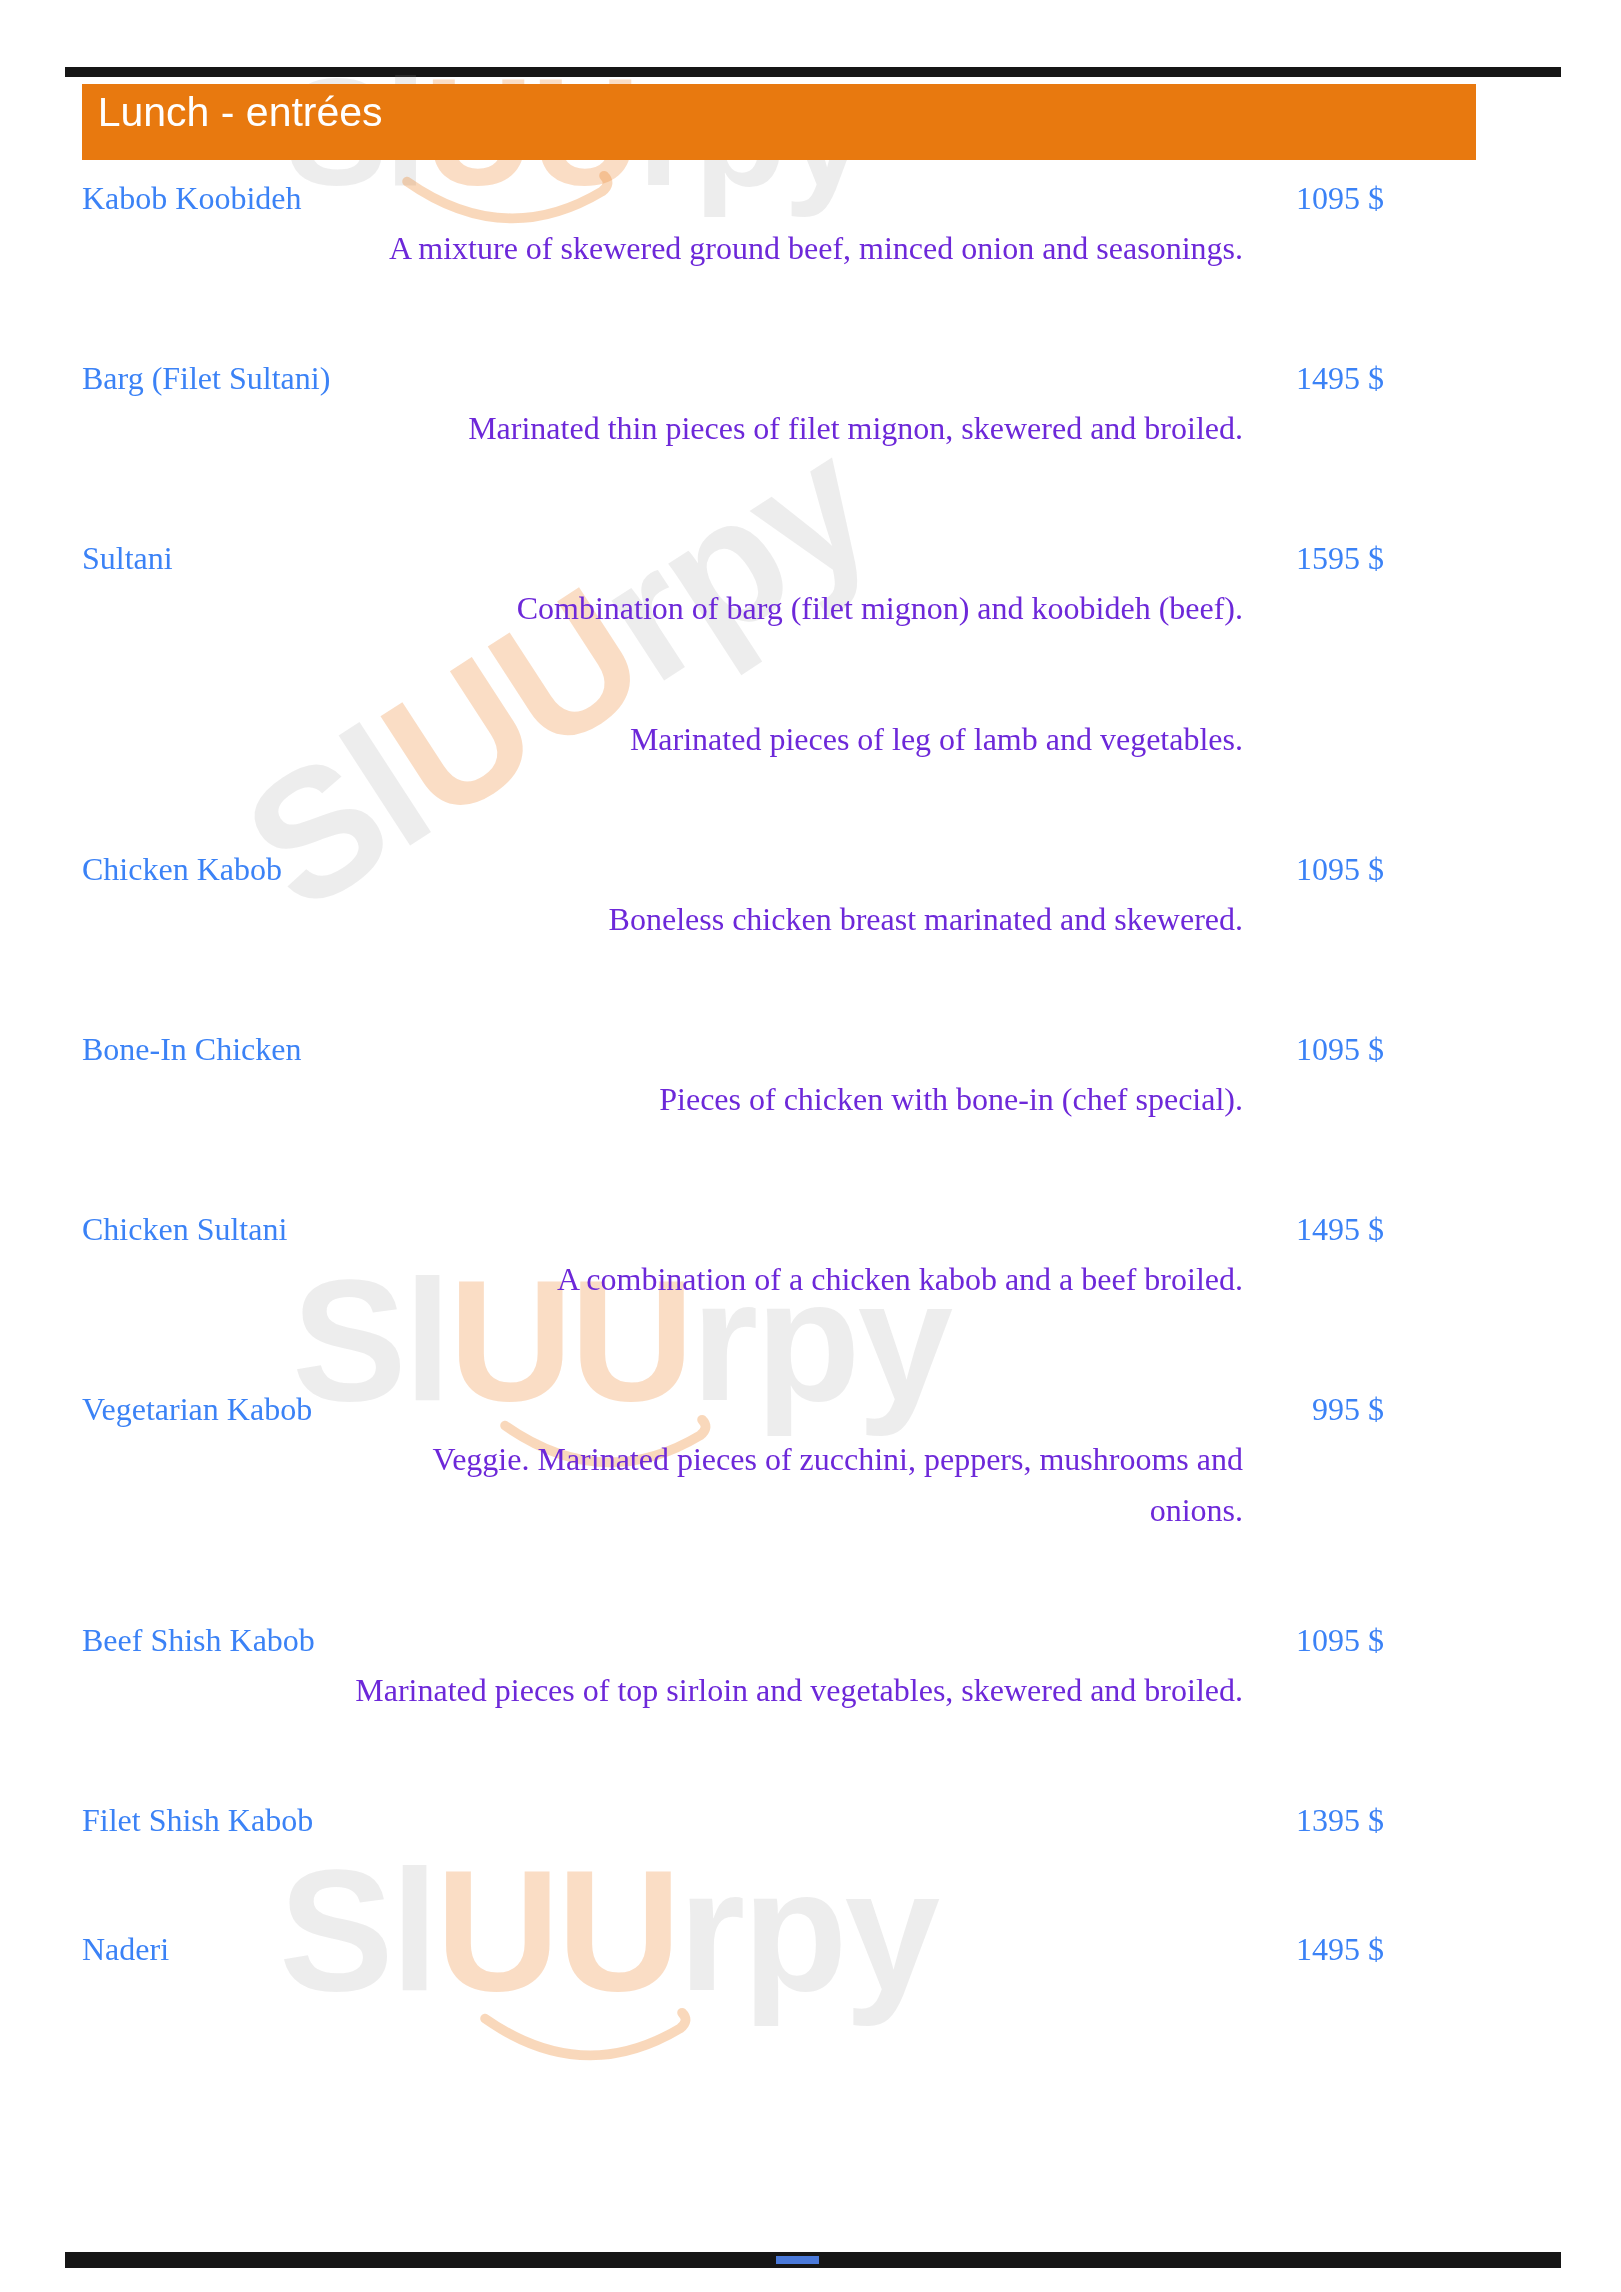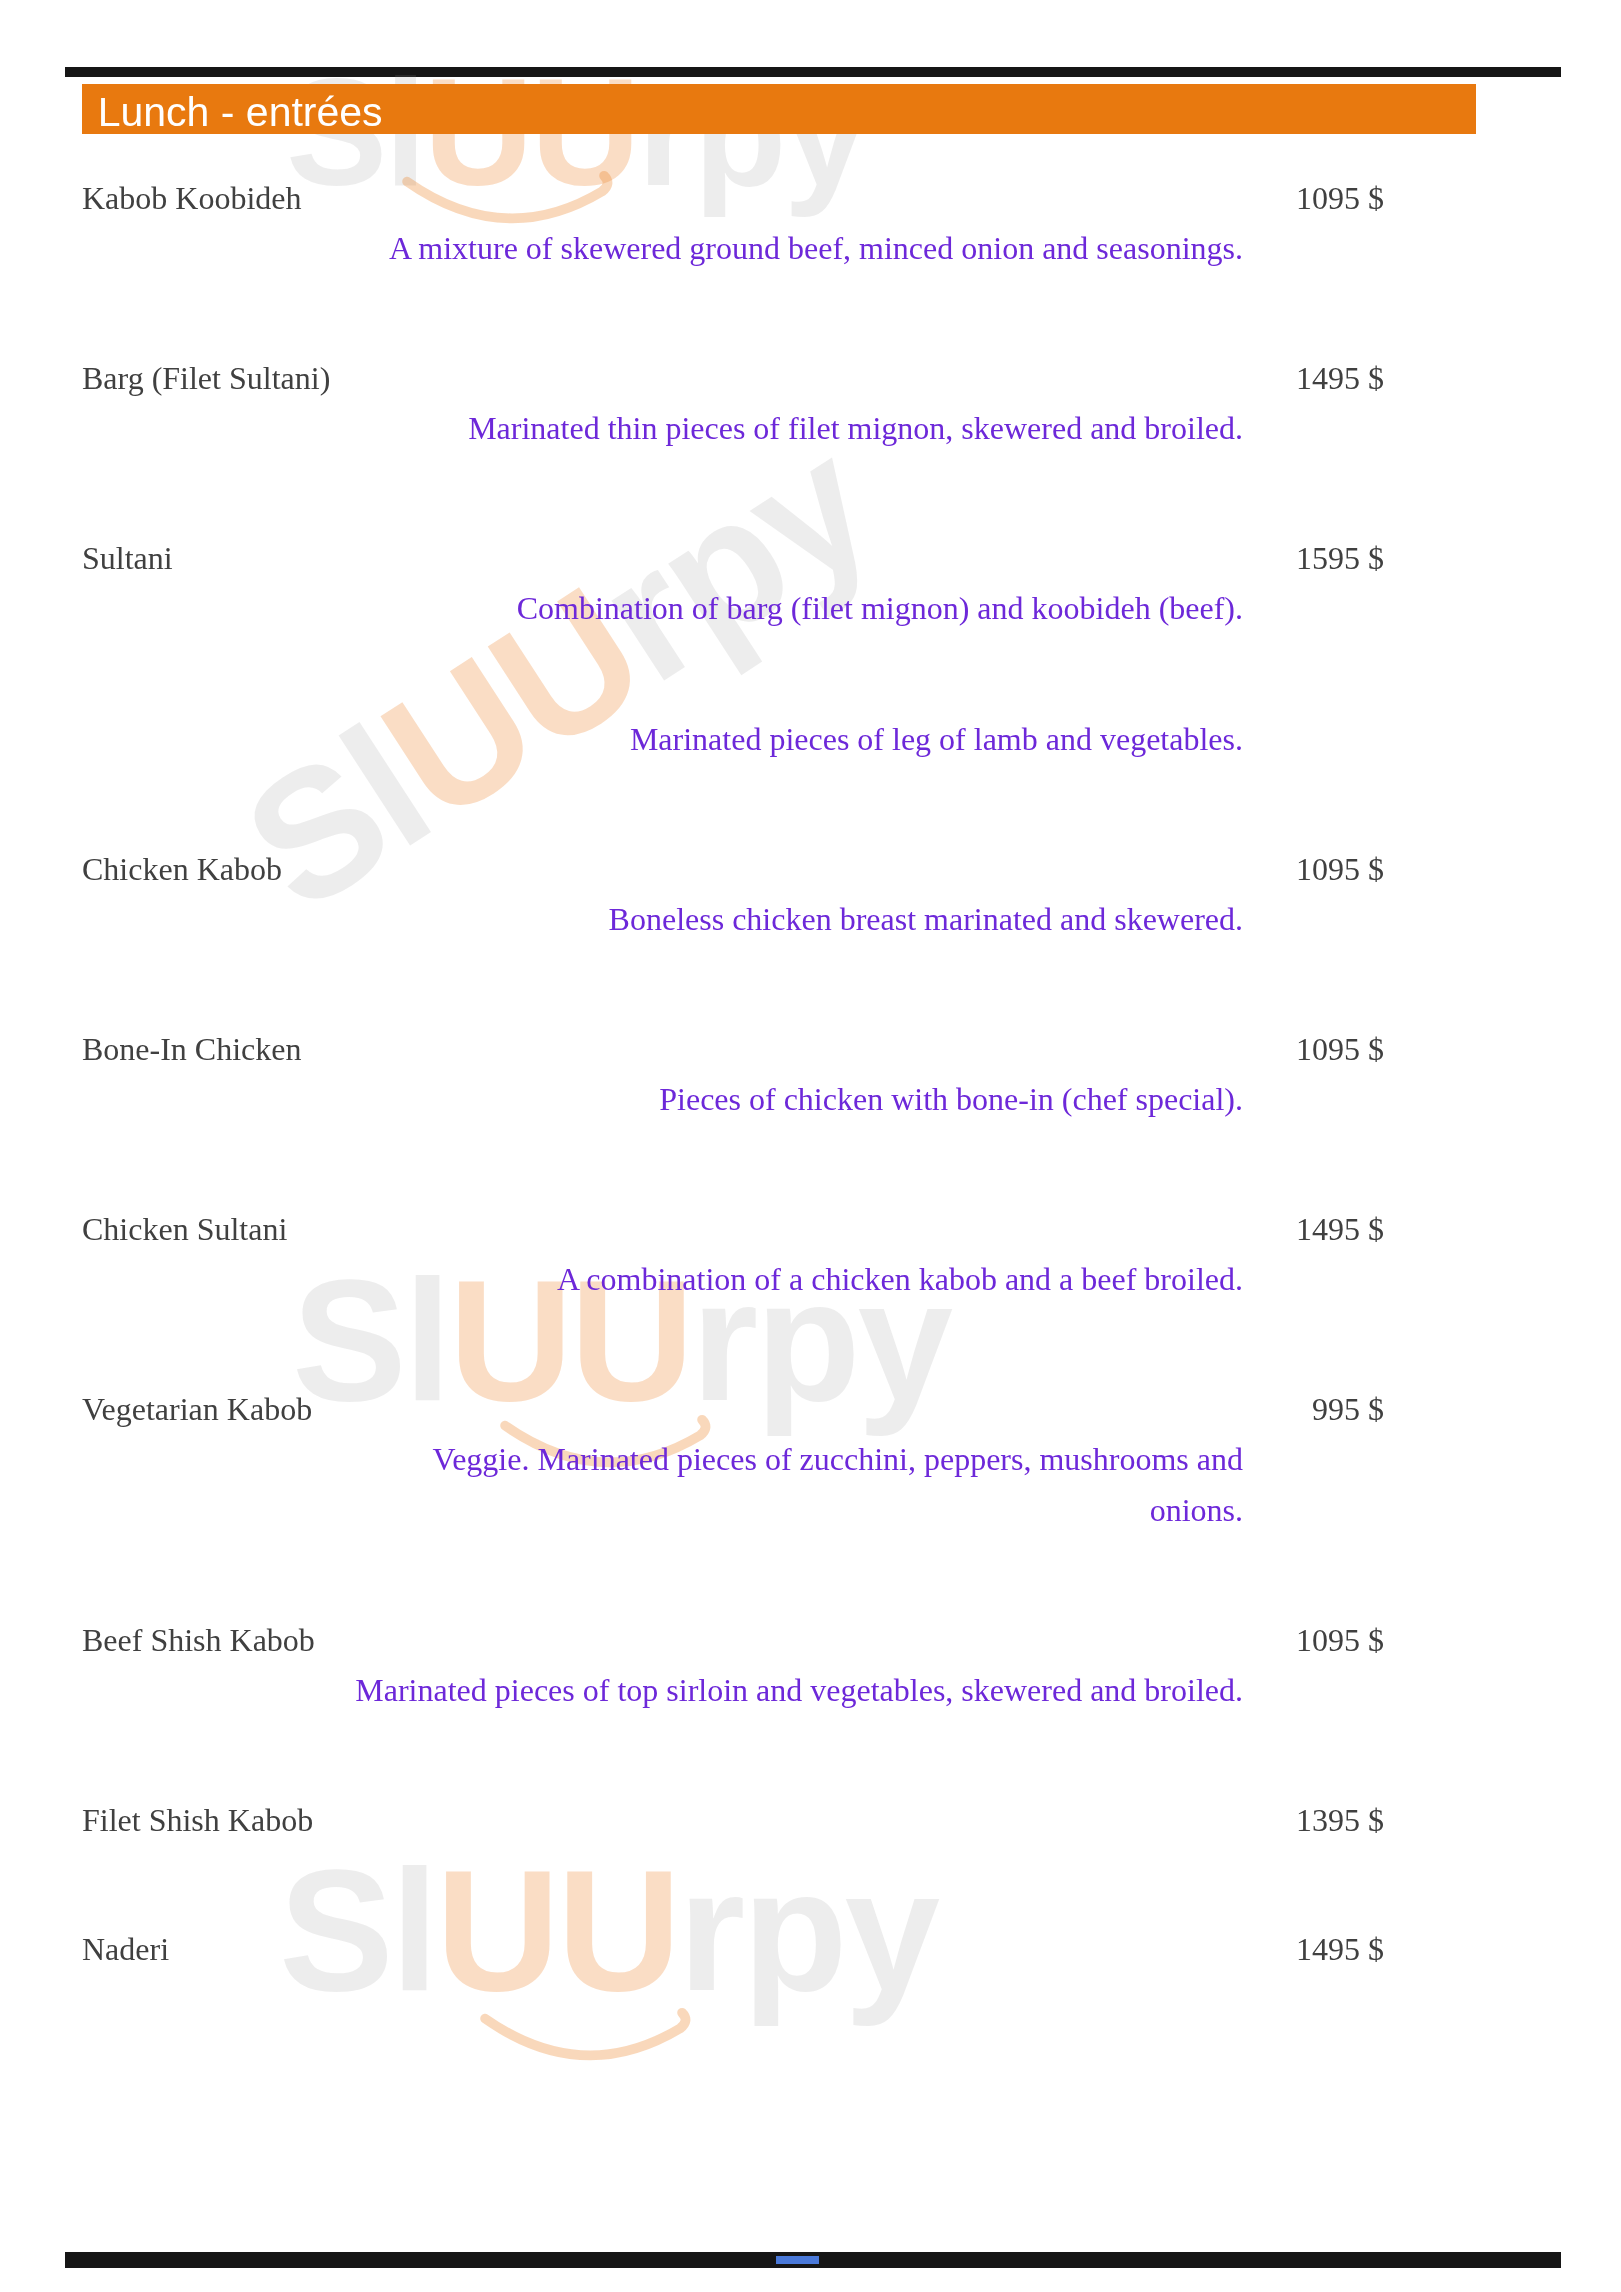--- a/index.html
+++ b/index.html
@@ -17,36 +17,36 @@
   .bottom-bar {
     position:absolute; left:65px; top:2252px;
     width:1496px; height:15.7px; background:#161616;
   }
   .bottom-accent {
     position:absolute; left:776px; top:2256px;
     width:43px; height:7.8px; background:#4a79d9;
   }
   .header-bar {
     position:absolute; left:82px; top:84px;
-    width:1394px; height:50px;
+    width:1394px; height:76px;
     background:#E8790F;
     color:#ffffff;
     font-family:"Liberation Sans", sans-serif;
     font-size:41px; line-height:57px;
     padding-left:15.7px;
     z-index:3;
   }
   .menu {
     position:absolute; left:82px; top:174px;
     width:1302px; z-index:2;
   }
   .item { margin-bottom:80px; }
   .item-head {
     display:flex; justify-content:space-between; align-items:flex-start;
-    font-size:32px; line-height:49px; color:#404040;
+    font-size:32px; line-height:49px; color:#3b82f6;
   }
   .item-name { }
   .item-price { text-align:right; white-space:nowrap; }
   .item-desc {
     font-size:32px; line-height:51px; color:#6d28d9;
     max-width:1161px; white-space:pre-line;text-align:right;
   }
   
   .wm {
     position:absolute; z-index:1;

